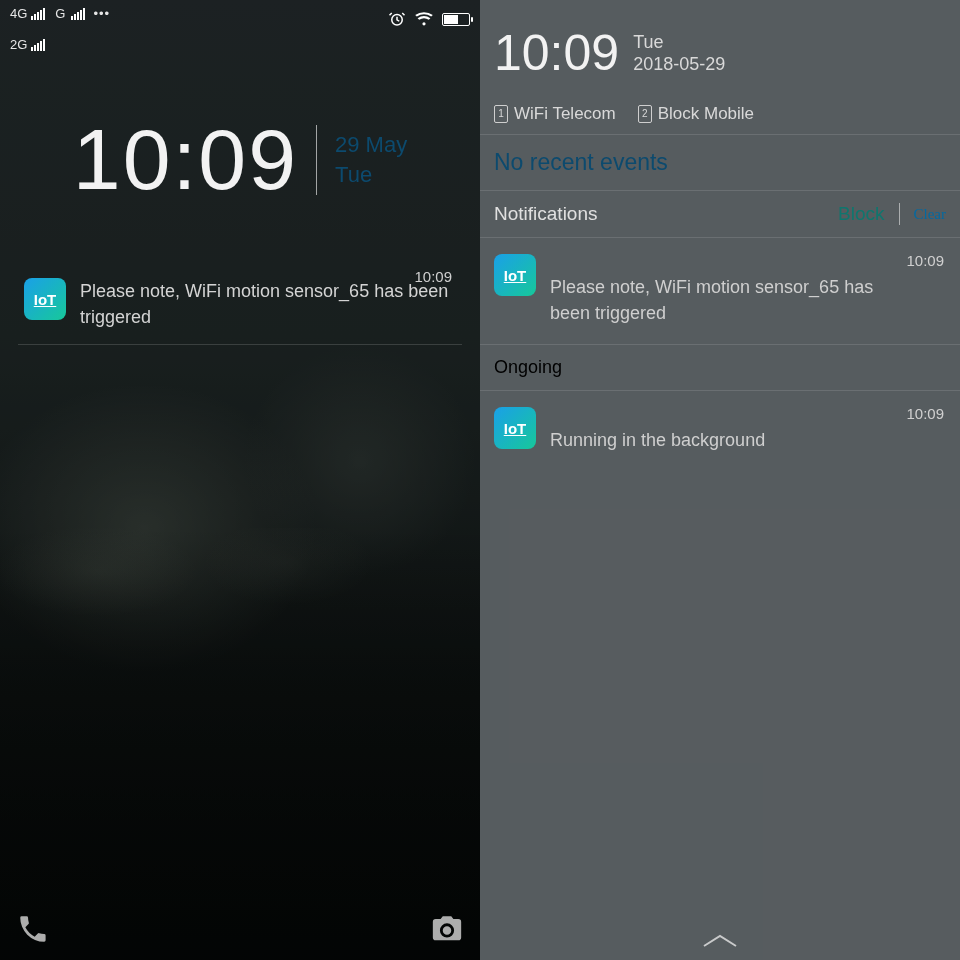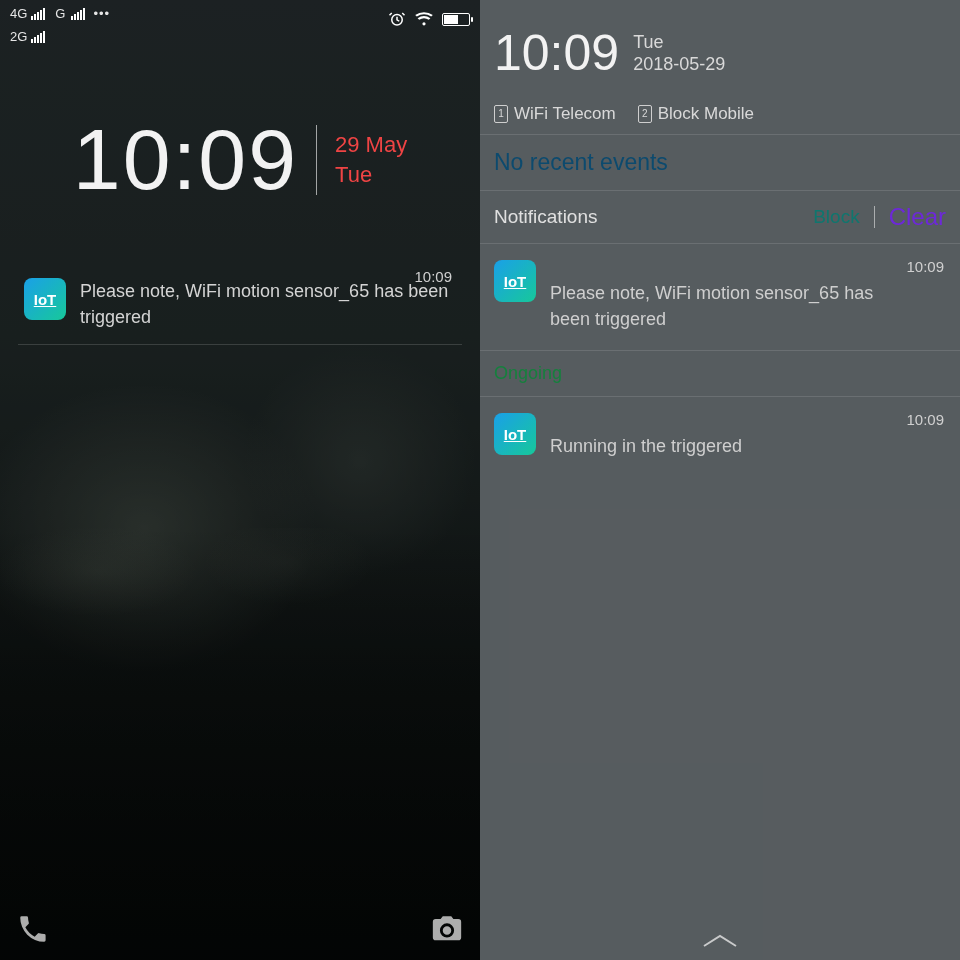--- a/index.html
+++ b/index.html
@@ -17,36 +17,36 @@
   .bg::after{
     content:"";position:absolute;left:0;right:0;top:55%;bottom:0;
     background:
       radial-gradient(ellipse 30% 15% at 20% 10%, rgba(160,170,150,.12), transparent 70%),
       radial-gradient(ellipse 25% 14% at 60% 8%, rgba(150,160,140,.10), transparent 70%),
       linear-gradient(to bottom, rgba(30,38,36,.0), rgba(5,8,7,.9));
   }
   .dim { position:absolute; inset:0; background: rgba(0,0,0,.35); }
   
   .status { position:absolute; top:0; left:0; right:0; height:48px; display:flex; justify-content:space-between; align-items:flex-start; padding:6px 10px; font-size:13px; }
-  .status .left { display:flex; flex-direction:column; gap:8px; line-height:15px; }
+  .status .left { display:flex; flex-direction:column; gap:16px; line-height:15px; }
   .sigrow { display:flex; align-items:center; gap:4px; }
   .bars { display:inline-flex; align-items:flex-end; gap:1px; }
   .bars i { width:2px; background:#fff; display:inline-block; }
   .bars i:nth-child(1){height:4px}.bars i:nth-child(2){height:6px}.bars i:nth-child(3){height:8px}.bars i:nth-child(4){height:10px}.bars i:nth-child(5){height:12px}
   .dots { letter-spacing:1px; margin-left:4px; }
   .status .right { display:flex; align-items:center; gap:8px; padding-top:4px; }
   .alarm, .wifi, .batt { display:inline-flex; }
   .batt { width:28px; height:13px; border:1.5px solid #fff; border-radius:2px; position:relative; }
   .batt::after{content:"";position:absolute;right:-4px;top:3px;width:2px;height:5px;background:#fff;border-radius:1px;}
   .batt i{position:absolute;left:1px;top:1px;bottom:1px;width:55%;background:#fff;}
   
   .clock { position:absolute; top:110px; left:0; right:0; display:flex; justify-content:center; align-items:center; gap:18px; }
   .clock .time { font-size:86px; font-weight:200; letter-spacing:2px; color:#f2f2f2; }
   .clock .sep { width:1px; height:70px; background:rgba(255,255,255,.6); }
-  .clock .date { font-size:22px; line-height:30px; color:#ef4444; font-weight:300; }
+  .clock .date { font-size:22px; line-height:30px; color:#0c4a6e; font-weight:300; }
   
   .notif { position:absolute; left:18px; right:18px; top:268px; display:flex; gap:14px; padding:10px 6px 14px 6px; border-bottom:1px solid rgba(255,255,255,.15); }
   .appicon { width:42px; height:42px; border-radius:8px; background:linear-gradient(135deg,#1aa0e8,#17c89a); display:flex; align-items:center; justify-content:center; color:#fff; font-weight:600; font-size:15px; flex:none;text-decoration:underline; }
   .notif .body { flex:1; font-size:18px; color:#d4d4d4; line-height:26px; }
   .notif .time { position:absolute; right:10px; top:0; font-size:15px; color:#cfcfcf; }
   
   .bottombar { position:absolute; bottom:14px; left:16px; right:16px; display:flex; justify-content:space-between; align-items:center; }
   .ico { width:34px; height:34px; opacity:.75; }
   
   .shade { position:absolute; inset:0; background:#5c6265; }
@@ -55,25 +55,25 @@
   .r-clock .t { font-size:50px; font-weight:300; color:#f2f2f2; }
   .r-clock .d { font-size:18px; color:#d9d9d9; line-height:22px; }
   .sims { display:flex; gap:22px; padding:8px 14px 10px 14px; font-size:17px; color:#d9d9d9; border-bottom:1px solid rgba(255,255,255,.12);}
   .sim { display:flex; align-items:center; gap:6px; }
   .simbox { width:14px; height:18px; border:1.5px solid #cfcfcf; border-radius:2px; display:flex; align-items:center; justify-content:center; font-size:10px; line-height:1; }
   .section { padding:14px 14px; font-size:23px; color:#0c4a6e; border-bottom:1px solid rgba(255,255,255,.12); }
   .notif-hdr { display:flex; align-items:center; padding:12px 14px; font-size:19px; color:#e0e0e0; border-bottom:1px solid rgba(255,255,255,.12);}
   .notif-hdr .sp{flex:1}
   .block { color:#0f766e; font-size:19px; }
   .vline { width:1px; height:22px; background:rgba(255,255,255,.5); margin:0 14px; }
-  .clear { color:#6d28d9; font-size:24px; }
+  .clear { color:#0369a1; font-size:15px;font-family:Liberation Serif, serif; }
   .r-notif { position:relative; display:flex; gap:14px; padding:16px 14px 18px 14px; border-bottom:1px solid rgba(255,255,255,.12);}
   .r-notif .body{ color:#cfcfcf; font-size:18px; line-height:26px; padding-top:20px; max-width:340px;}
   .r-notif .time{ position:absolute; right:16px; top:14px; font-size:15px; color:#d0d0d0;}
-  .ongoing-hdr{ padding:12px 14px; font-size:18px; color:#15803d; border-bottom:1px solid rgba(255,255,255,.12);}
+  .ongoing-hdr{ padding:12px 14px; font-size:18px; color:#000000; border-bottom:1px solid rgba(255,255,255,.12);}
   .handle { position:absolute; bottom:10px; left:0; right:0; display:flex; justify-content:center; }
   .handle svg{opacity:.8}
 </style>
 </head>
 <body>
 
 <div class="wrap">
 
   <div class="phone">
     <div class="bg"></div>
@@ -195,21 +195,21 @@
       <div class="r-notif">
         <div class="appicon">IoT</div>
         <div class="body">Please note, WiFi motion sensor_65 has been triggered</div>
         <div class="time">10:09</div>
       </div>
 
       <div class="ongoing-hdr">Ongoing</div>
 
       <div class="r-notif" style="border-bottom:none;">
         <div class="appicon">IoT</div>
-        <div class="body">Running in the triggered</div>
+        <div class="body">Running in the background</div>
         <div class="time">10:09</div>
       </div>
     </div>
 
     <div class="handle">
       <svg width="40" height="18" viewBox="0 0 40 18" fill="none" stroke="#e6e6e6" stroke-width="2">
           <path d="M4 14 L20 4 L36 14"></path>
         </svg>
     </div>
   </div>

